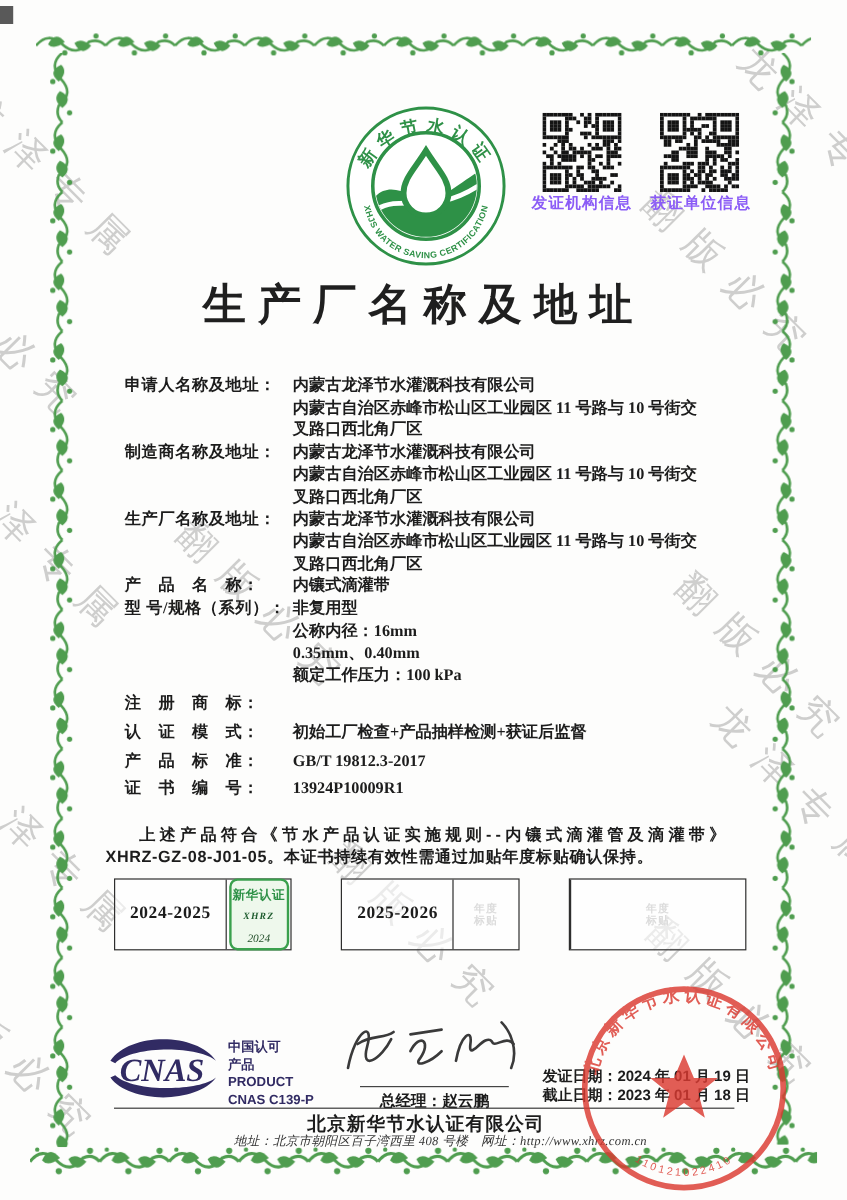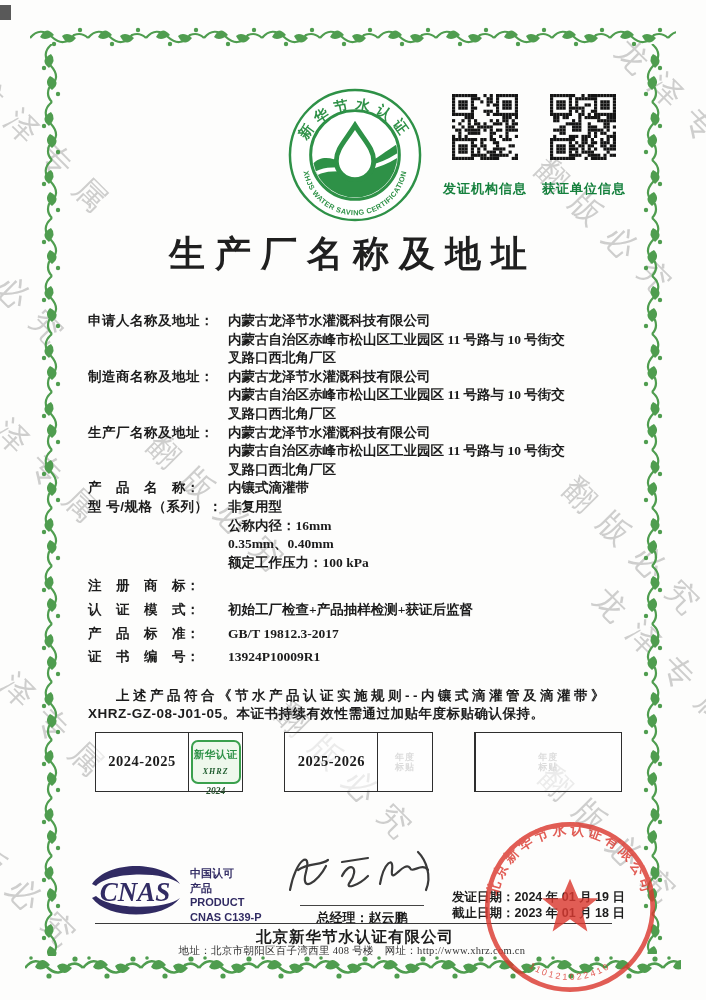--- a/index.html
+++ b/index.html
@@ -10,60 +10,60 @@
       color:rgba(148,148,148,.45);transform:rotate(45deg);transform-origin:0 0;
       font-family:"Liberation Sans","DejaVu Sans",sans-serif;}
   .border-strip{position:absolute;z-index:2;}
   .content{position:absolute;z-index:3;}
   .stampwrap{position:absolute;z-index:4;}
   .scan-artifact{position:absolute;left:0;top:5px;width:11px;height:15px;background:#2f2f2f;opacity:.8;z-index:5;}
   
   .logo{left:286px;top:86px;width:138px;height:138px;}
   .qr{position:absolute;width:66px;height:66px;}
   .qr1{left:452px;top:94px;} .qr2{left:550px;top:94px;}
-  .qr-label{position:absolute;top:180px;font-family:"Liberation Sans","DejaVu Sans",sans-serif;
-            font-weight:bold;font-size:13px;color:#15803d;letter-spacing:1px;text-align:center;}
+  .qr-label{position:absolute;top:160px;font-family:"Liberation Sans","DejaVu Sans",sans-serif;
+            font-weight:bold;font-size:13px;color:#8b5cf6;letter-spacing:1px;text-align:center;}
   .qrl1{left:436px;width:98px;} .qrl2{left:534px;width:100px;}
   .title{left:0;right:0;top:230px;text-align:center;font-family:"Liberation Sans","DejaVu Sans",sans-serif;
          font-weight:bold;font-size:36px;letter-spacing:10px;color:#1f1f1f;}
   
   .main-col{left:88px;top:312px;width:534px;font-size:13.5px;font-weight:bold;line-height:18.6px;}
   .field-row{display:flex;}
-  .f-label{flex:0 0 140px;font-family:Liberation Sans, sans-serif;letter-spacing:.5px;}
+  .f-label{flex:0 0 140px;font-family:Liberation Serif, serif;letter-spacing:.5px;margin-left:16px;}
   .f-val{flex:1;font-family:"Liberation Serif","DejaVu Serif",serif;}
   .f-val div{min-height:18.6px;}
   .reg-row{margin-top:5px;}
   .statement{margin-top:21px;font-family:"Liberation Sans","DejaVu Sans",sans-serif;}
   .statement .s1{letter-spacing:3.5px;text-indent:28px;line-height:16.5px;}
   .statement .s2{letter-spacing:.5px;line-height:16.5px;margin-top:2px;}
   
   .boxes{display:flex;margin-top:9px;margin-left:7px;justify-content:space-between;}
   .ybox{width:155px;height:58px;border:1.5px solid #2e2e2e;display:flex;background:rgba(255,255,255,.6);}
   .ybox + .ybox{margin-left:41px;}
   .y-range{flex:0 0 92px;display:flex;align-items:center;justify-content:center;
            font-size:14.5px;font-weight:bold;letter-spacing:.5px;}
   .y-cell{flex:1;border-left:1.5px solid #2e2e2e;display:flex;align-items:center;justify-content:center;}
-  .sticker{width:50px;height:44px;border:2px solid #3aa04d;border-radius:7px;background:#eef8ec;
+  .sticker{width:50px;height:60px;border:2px solid #3aa04d;border-radius:7px;background:#eef8ec;
            text-align:center;padding-top:3px;box-sizing:border-box;}
   .sticker .l1{font-family:"Liberation Sans","DejaVu Sans",sans-serif;font-weight:bold;font-size:10.5px;color:#2e9147;letter-spacing:.5px;}
   .sticker .l2{font-style:italic;font-weight:bold;font-size:8px;color:#1e5c2e;letter-spacing:1px;}
-  .sticker .l3{font-style:italic;font-weight:bold;font-size:9.5px;color:#24502b;}
+  .sticker .l3{font-style:italic;font-weight:normal;font-size:9.5px;color:#24502b;}
   .y-ph{font-size:9px;color:#dcdcdc;width:22px;line-height:10px;letter-spacing:1px;text-align:center;}
   
   .cnas-text{left:190px;top:866px;font-family:"Liberation Sans","DejaVu Sans",sans-serif;
              font-weight:bold;color:#312b63;font-size:11px;line-height:14.5px;}
   .sig-line{left:300px;top:905px;width:124px;border-top:1.5px solid #444;height:0;}
   .sig-label{left:292px;top:909px;width:140px;text-align:center;font-size:13px;font-weight:bold;
              font-family:"Liberation Sans","DejaVu Sans",sans-serif;}
   .dates{left:452px;top:890px;font-size:12.5px;font-weight:bold;line-height:15.5px;
          font-family:"Liberation Sans","DejaVu Sans",sans-serif;}
   .big-rule{left:95px;top:923px;width:517px;border-top:1.5px solid #3a3a3a;height:0;}
   .company{left:150px;top:927px;width:410px;text-align:center;font-size:15.5px;font-weight:bold;
            font-family:"Liberation Sans","DejaVu Sans",sans-serif;letter-spacing:1px;}
-  .address{left:102px;top:944px;width:500px;text-align:center;font-size:10.5px;color:#333;letter-spacing:.3px;}
+  .address{left:117px;top:944px;width:500px;text-align:center;font-size:10.5px;color:#333;letter-spacing:.3px;font-style:italic;}
 </style>
 </head>
 <body>
 
 <div class="page">
 
   <div class="scan-artifact"></div>
 
   <div class="wm" style="left:-8px;top:66px">龙泽专属</div>
   <div class="wm" style="left:-52px;top:198px">翻版必究</div>

